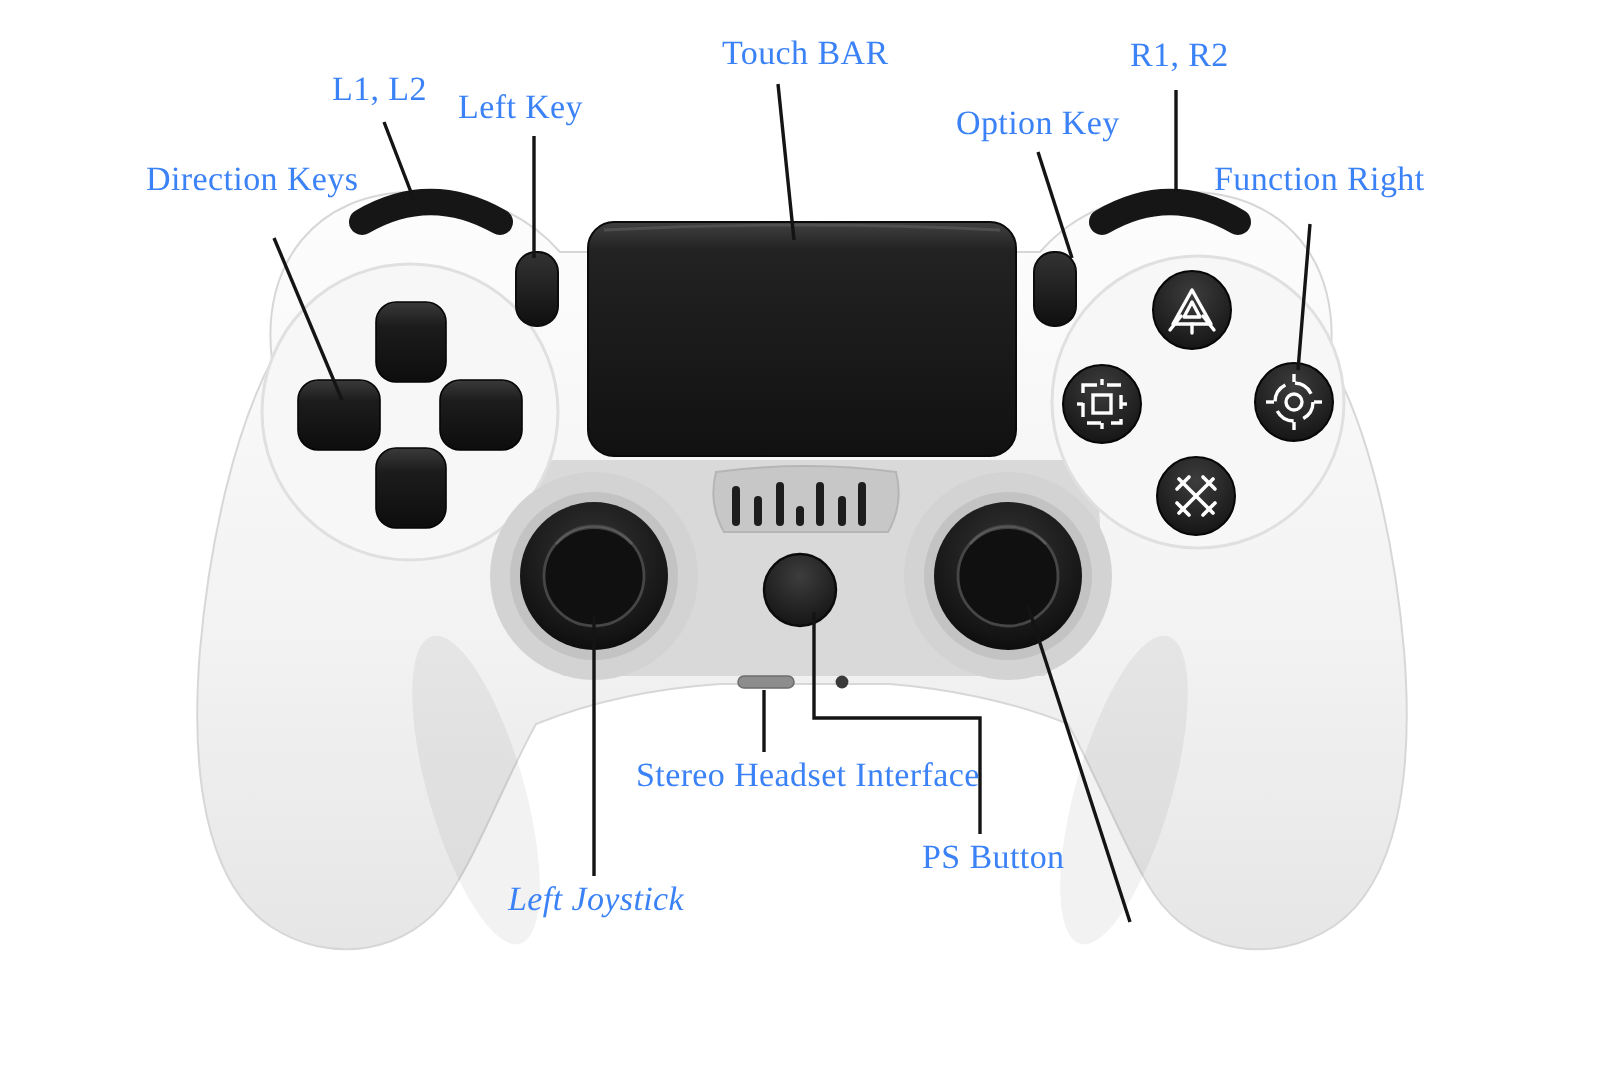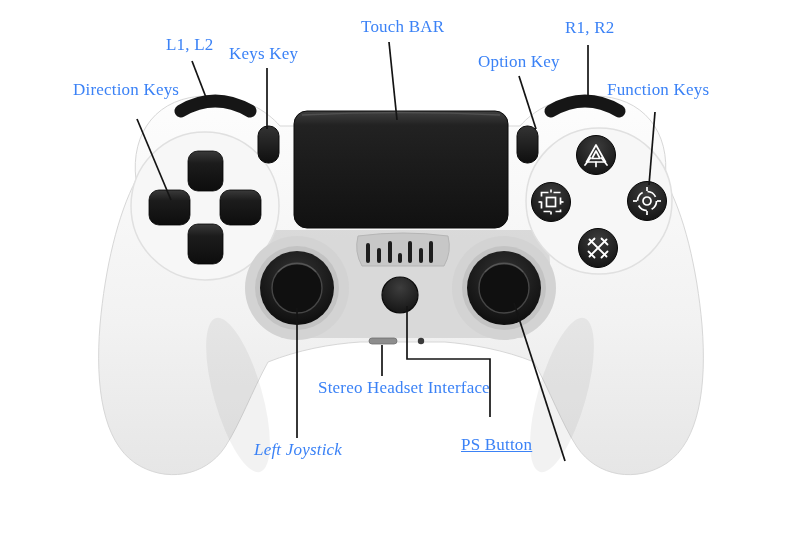--- a/index.html
+++ b/index.html
@@ -194,22 +194,22 @@
       <path d="M655,112 L649,185"></path>
       <path d="M382,345 L382,376"></path>
       <path d="M297,308 L297,438"></path>
       <path d="M407,306 L407,359 L490,359 L490,417"></path>
       <path d="M514,303 L565,461"></path>
     </g>
   </svg>
 
   <div class="label" style="left:73px;  top:81px;">Direction Keys</div>
   <div class="label" style="left:166px; top:36px;text-align:right;">L1, L2</div>
-  <div class="label" style="left:229px; top:45px;">Keys Key</div>
+  <div class="label" style="left:229px; top:45px;">Left Key</div>
   <div class="label" style="left:361px; top:18px;">Touch BAR</div>
   <div class="label" style="left:478px; top:53px;">Option Key</div>
   <div class="label" style="left:565px; top:19px;">R1, R2</div>
-  <div class="label" style="left:607px; top:81px;">Function Keys</div>
+  <div class="label" style="left:607px; top:81px;">Function Right</div>
   <div class="label" style="left:318px; top:379px;">Stereo Headset Interface</div>
   <div class="label" style="left:254px; top:441px;font-style:italic;">Left Joystick</div>
-  <div class="label" style="left:461px; top:436px;text-decoration:underline;">PS Button</div>
+  <div class="label" style="left:461px; top:420px;">PS Button</div>
 
 </div>
 
 </body></html>

